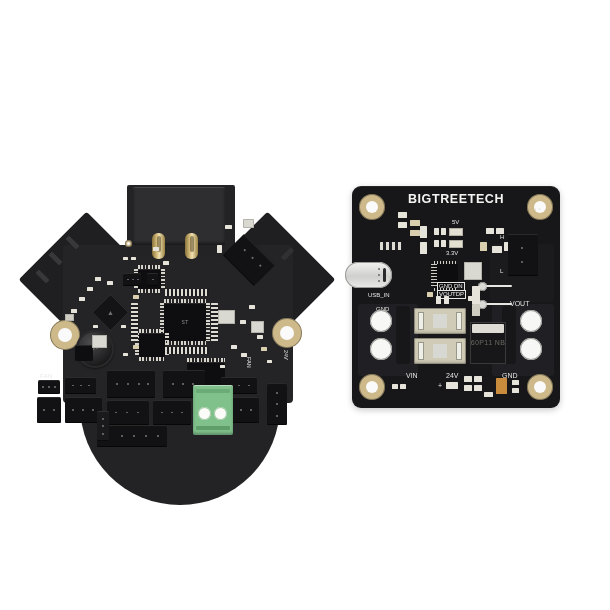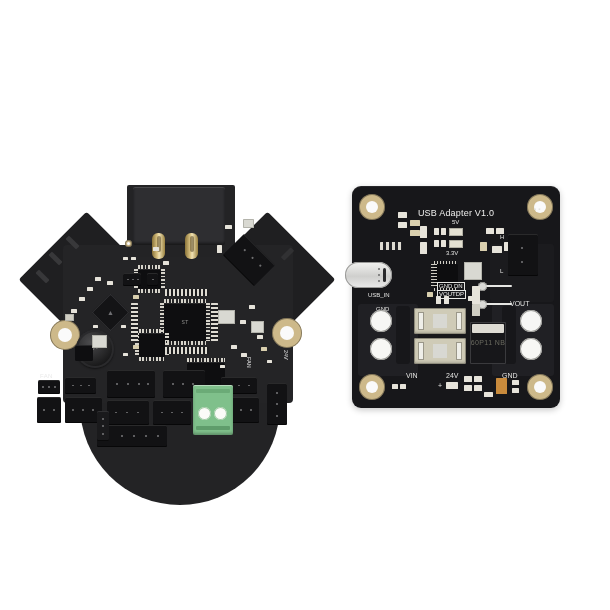--- a/index.html
+++ b/index.html
@@ -307,21 +307,21 @@
     <div class="hole" style="left:175px;top:8px;width:26px;height:26px;">
         <i></i>
       </div>
     <div class="hole" style="left:7px;top:188px;width:26px;height:26px;">
         <i></i>
       </div>
     <div class="hole" style="left:175px;top:188px;width:26px;height:26px;">
         <i></i>
       </div>
 
-    <div class="brandrow subtitle" style="top:22px;">USB Adapter V1.0</div>
+    <div class="brandrow brand" style="top:6px;">BIGTREETECH</div>
 
     <div class="silk tinytxt" style="left:100px;top:33px;">5V</div>
     <div class="led" style="left:97px;top:42px;width:14px;height:8px;"></div>
     <div class="led" style="left:97px;top:54px;width:14px;height:8px;"></div>
     <div class="silk tinytxt" style="left:94px;top:64px;">3.3V</div>
     <div class="smd" style="left:82px;top:42px;width:5px;height:7px"></div>
     <div class="smd" style="left:89px;top:42px;width:5px;height:7px"></div>
     <div class="smd" style="left:82px;top:54px;width:5px;height:7px"></div>
     <div class="smd" style="left:89px;top:54px;width:5px;height:7px"></div>
 

